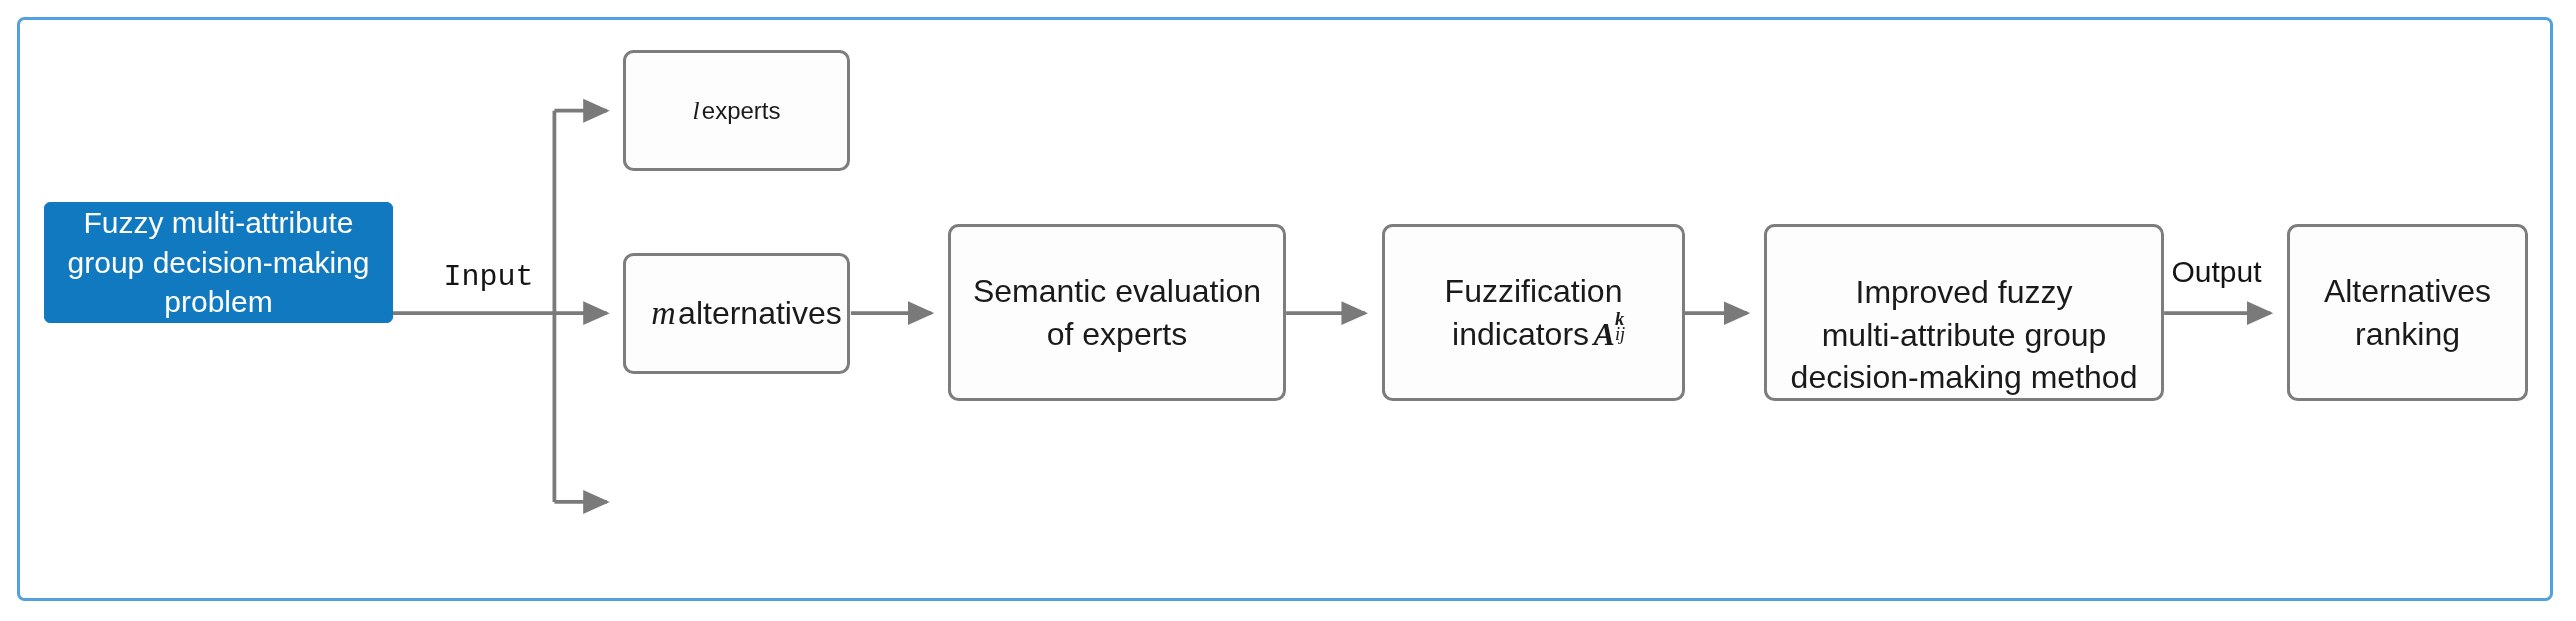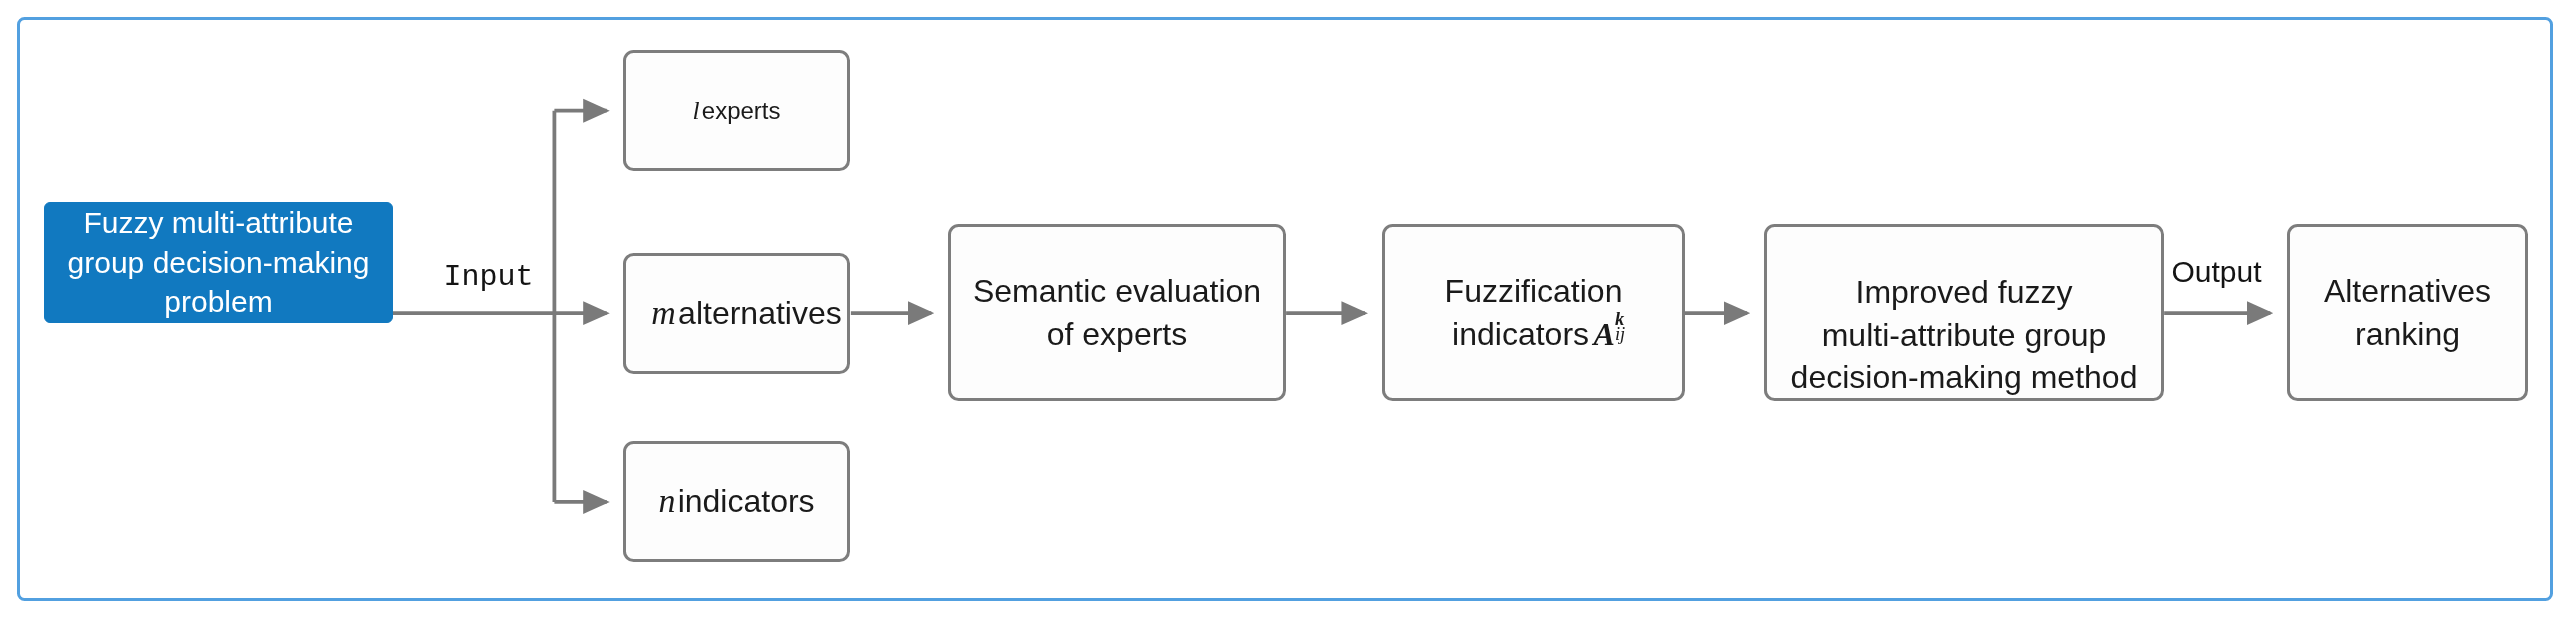--- a/index.html
+++ b/index.html
@@ -175,23 +175,20 @@
   </div>
 
   <div class="node" id="node-experts">
     <span class="node-label"><span class="mi">l</span><span>experts</span></span>
   </div>
 
   <div class="node" id="node-alternatives">
     <span class="node-label"><span class="mi">m</span><span>alternatives</span></span>
   </div>
 
-  <div class="node" id="node-indicators">
-    <span class="node-label"><span class="mi">n</span><span>indicators</span></span>
-  </div>
 
   <div class="node" id="node-semantic">
     <span class="node-label">Semantic evaluation
 of experts</span>
   </div>
 
   <div class="node" id="node-fuzzification">
     <span class="node-label"><span>Fuzzification
 indicators</span><span class="mvar"><span>A</span><span class="sup">k</span><span class="sub">ij</span></span></span>
   </div>

